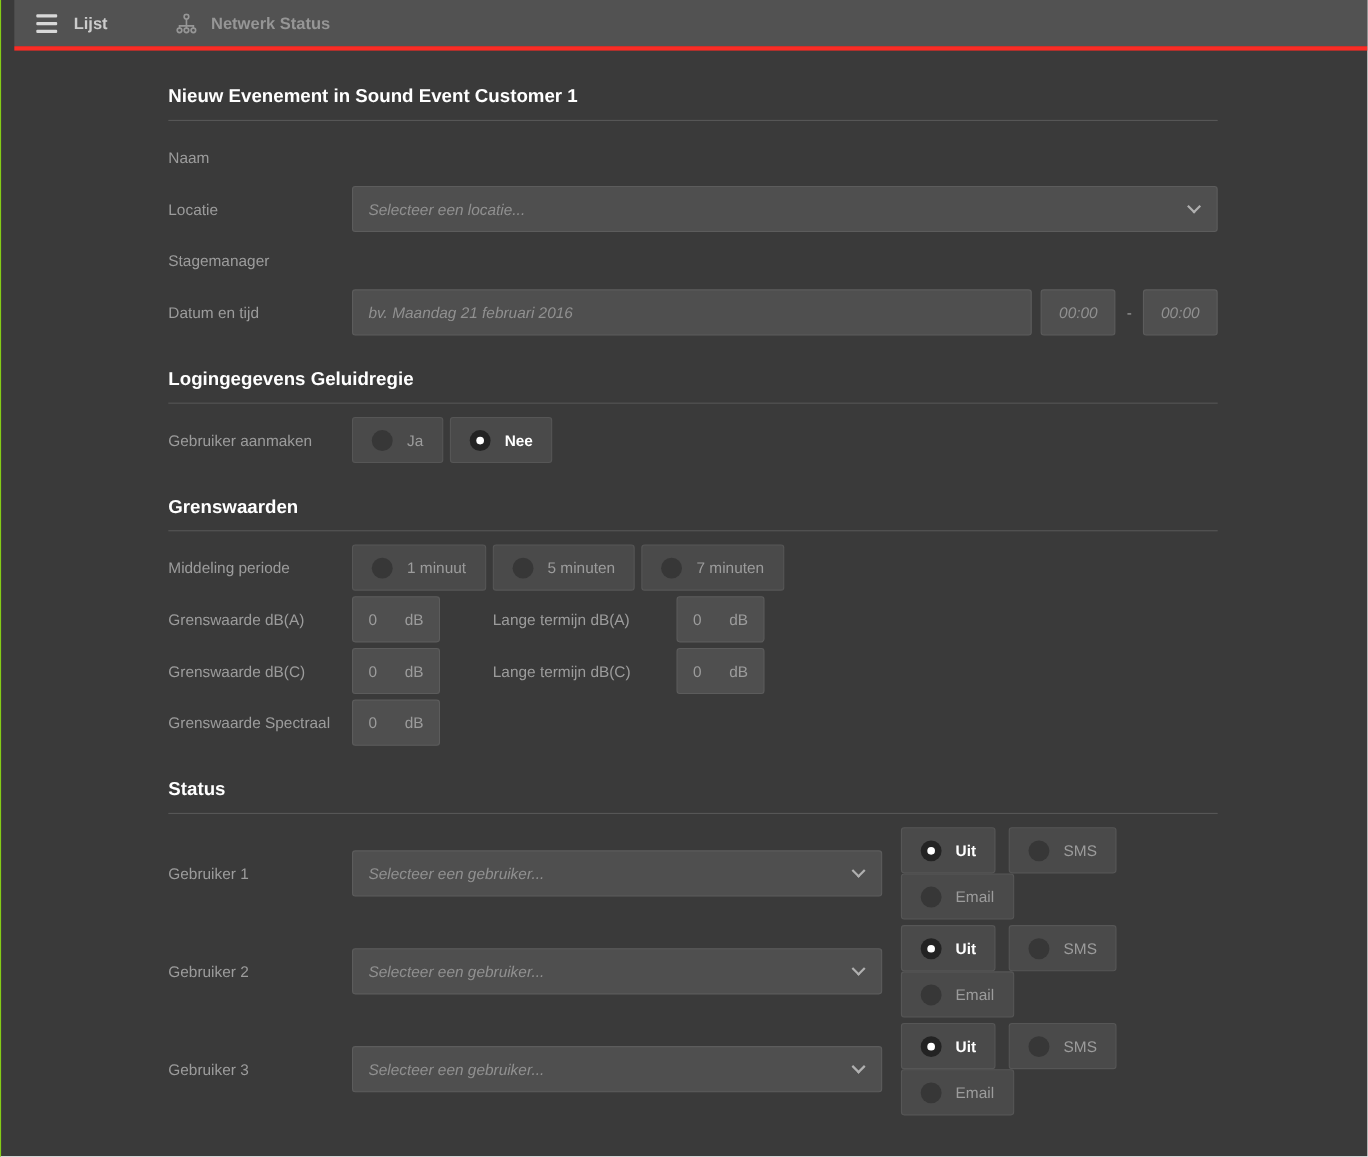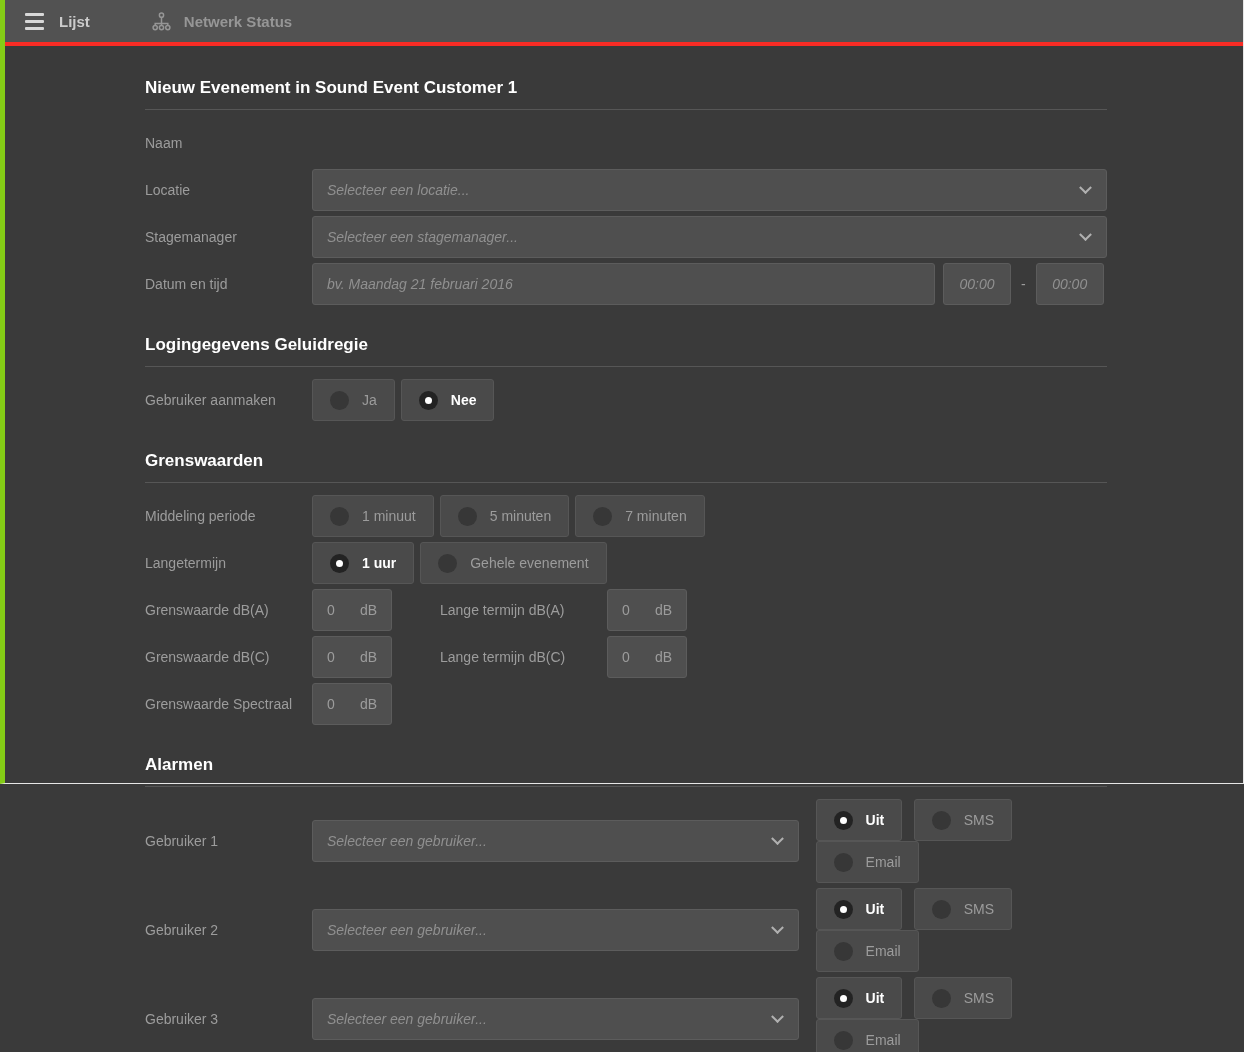--- a/index.html
+++ b/index.html
@@ -3,24 +3,25 @@
 <meta charset="utf-8">
 <style>
   * { box-sizing: border-box; margin: 0; padding: 0; }
   html, body {
     width: 1244px; height: 1052px;
     background: #3a3a3a;
     font-family: "Liberation Sans", sans-serif;
     overflow: hidden;
   }
   .page {
-    width: 1244px; height: 784px;
-    border-left: 5px solid #84cc16;
+    width: 1244px; height: 1052px;
+    border-left: 1px solid #84cc16;
     border-right: 1px solid #e6e6e6;
     border-bottom: 1px solid #e6e6e6;
+    padding-left: 12px;
   }
 
   
   .topbar {
     height: 42px; background: #525252;
     display: flex; align-items: center;
     padding-left: 20px;
   }
   .accent-line { height: 4px; background: #f92c25; }
   .hamburger { display: inline-flex; flex-direction: column; gap: 4px; cursor: pointer; }
@@ -136,24 +137,20 @@
         </div>
         <div class="form-row">
           <span class="row-label">Locatie</span>
           <div class="fake-select w-full">
             <span class="ph">Selecteer een locatie...</span>
             <span class="chev"></span>
           </div>
         </div>
         <div class="form-row">
           <span class="row-label">Stagemanager</span>
-          <div class="fake-select w-full">
-            <span class="ph">Selecteer een stagemanager...</span>
-            <span class="chev"></span>
-          </div>
         </div>
         <div class="form-row">
           <span class="row-label">Datum en tijd</span>
           <input class="text-input date-input" type="text" placeholder="bv. Maandag 21 februari 2016" style="">
           <input class="text-input time-input" type="text" placeholder="00:00" style="">
           <span class="time-sep">-</span>
           <input class="text-input time-input" type="text" placeholder="00:00" style="">
         </div>
       </div>
     </div>
@@ -186,31 +183,20 @@
           </div>
           <div class="toggle">
             <span class="radio"></span>
             <span class="t-label">5 minuten</span>
           </div>
           <div class="toggle">
             <span class="radio"></span>
             <span class="t-label">7 minuten</span>
           </div>
         </div>
-        <div class="form-row">
-          <span class="row-label">Langetermijn</span>
-          <div class="toggle selected">
-            <span class="radio"></span>
-            <span class="t-label">1 uur</span>
-          </div>
-          <div class="toggle">
-            <span class="radio"></span>
-            <span class="t-label">Gehele evenement</span>
-          </div>
-        </div>
 
         <div class="form-row">
           <span class="row-label">Grenswaarde dB(A)</span>
           <div class="mini-input">
             <input type="text" value="0" style="">
             <span class="unit">dB</span>
           </div>
           <span class="row-label-2">Lange termijn dB(A)</span>
           <div class="mini-input">
             <input type="text" value="0" style="">
@@ -235,21 +221,21 @@
           <span class="row-label">Grenswaarde Spectraal</span>
           <div class="mini-input">
             <input type="text" value="0" style="">
             <span class="unit">dB</span>
           </div>
         </div>
       </div>
     </div>
 
     <div class="section">
-      <h2 class="section-title">Alarmen</h2>
+      <h2 class="section-title">Status</h2>
       <div class="rows">
 
         <div class="form-row">
           <span class="row-label">Gebruiker 1</span>
           <div class="fake-select alarm-select">
             <span class="ph">Selecteer een gebruiker...</span>
             <span class="chev"></span>
           </div>
           <div class="alarm-toggles">
             <div class="toggle selected">

